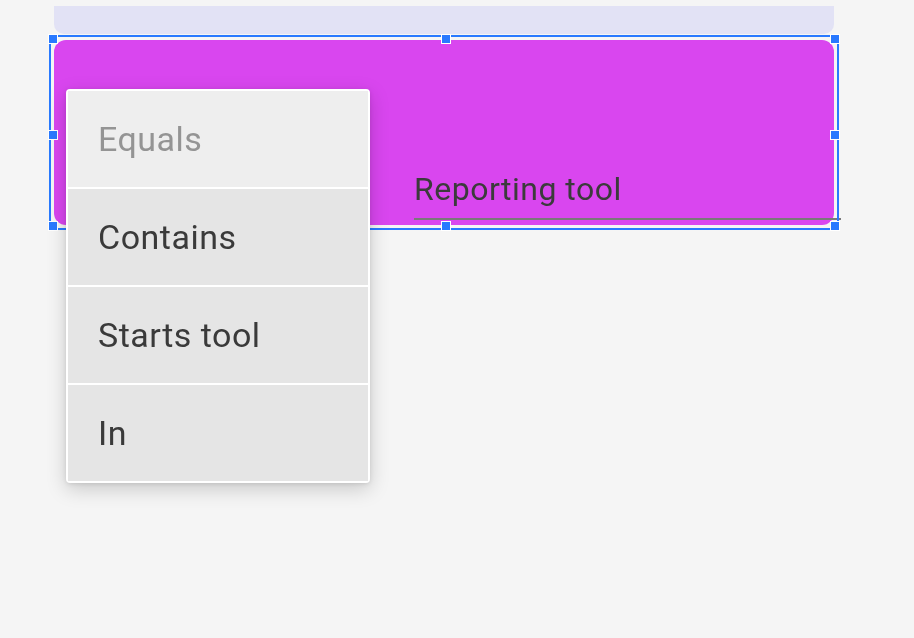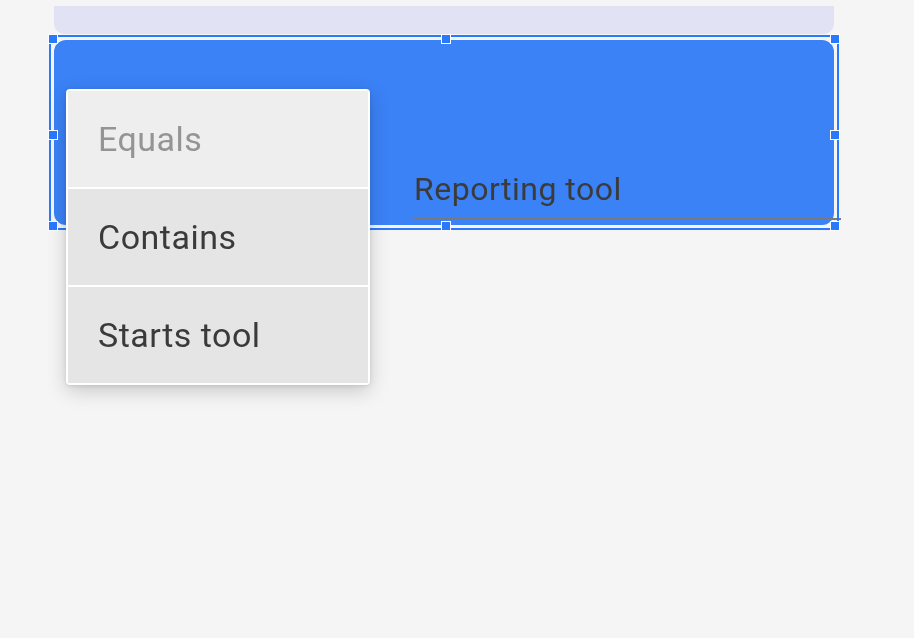--- a/index.html
+++ b/index.html
@@ -27,21 +27,21 @@
       border-radius: 0 0 10px 10px;
     }
 
     
     .selected-card {
       position: absolute;
       left: 48px;
       top: 34px;
       width: 780px;
       height: 185px;
-      background: #3b82f6;
+      background: #d946ef;
       border-radius: 12px;
     }
 
     
     .selection-box {
       position: absolute;
       left: 43px;
       top: 29px;
       width: 790px;
       height: 195px;
@@ -122,13 +122,14 @@
   <div class="handle se"></div>
   <div class="handle s"></div>
   <div class="handle sw"></div>
   <div class="handle w"></div>
 </div>
 
 <div class="dropdown">
   <div class="dropdown-item selected">Equals</div>
   <div class="dropdown-item">Contains</div>
   <div class="dropdown-item">Starts tool</div>
+  <div class="dropdown-item">In</div>
 </div>
 
 </body></html>

